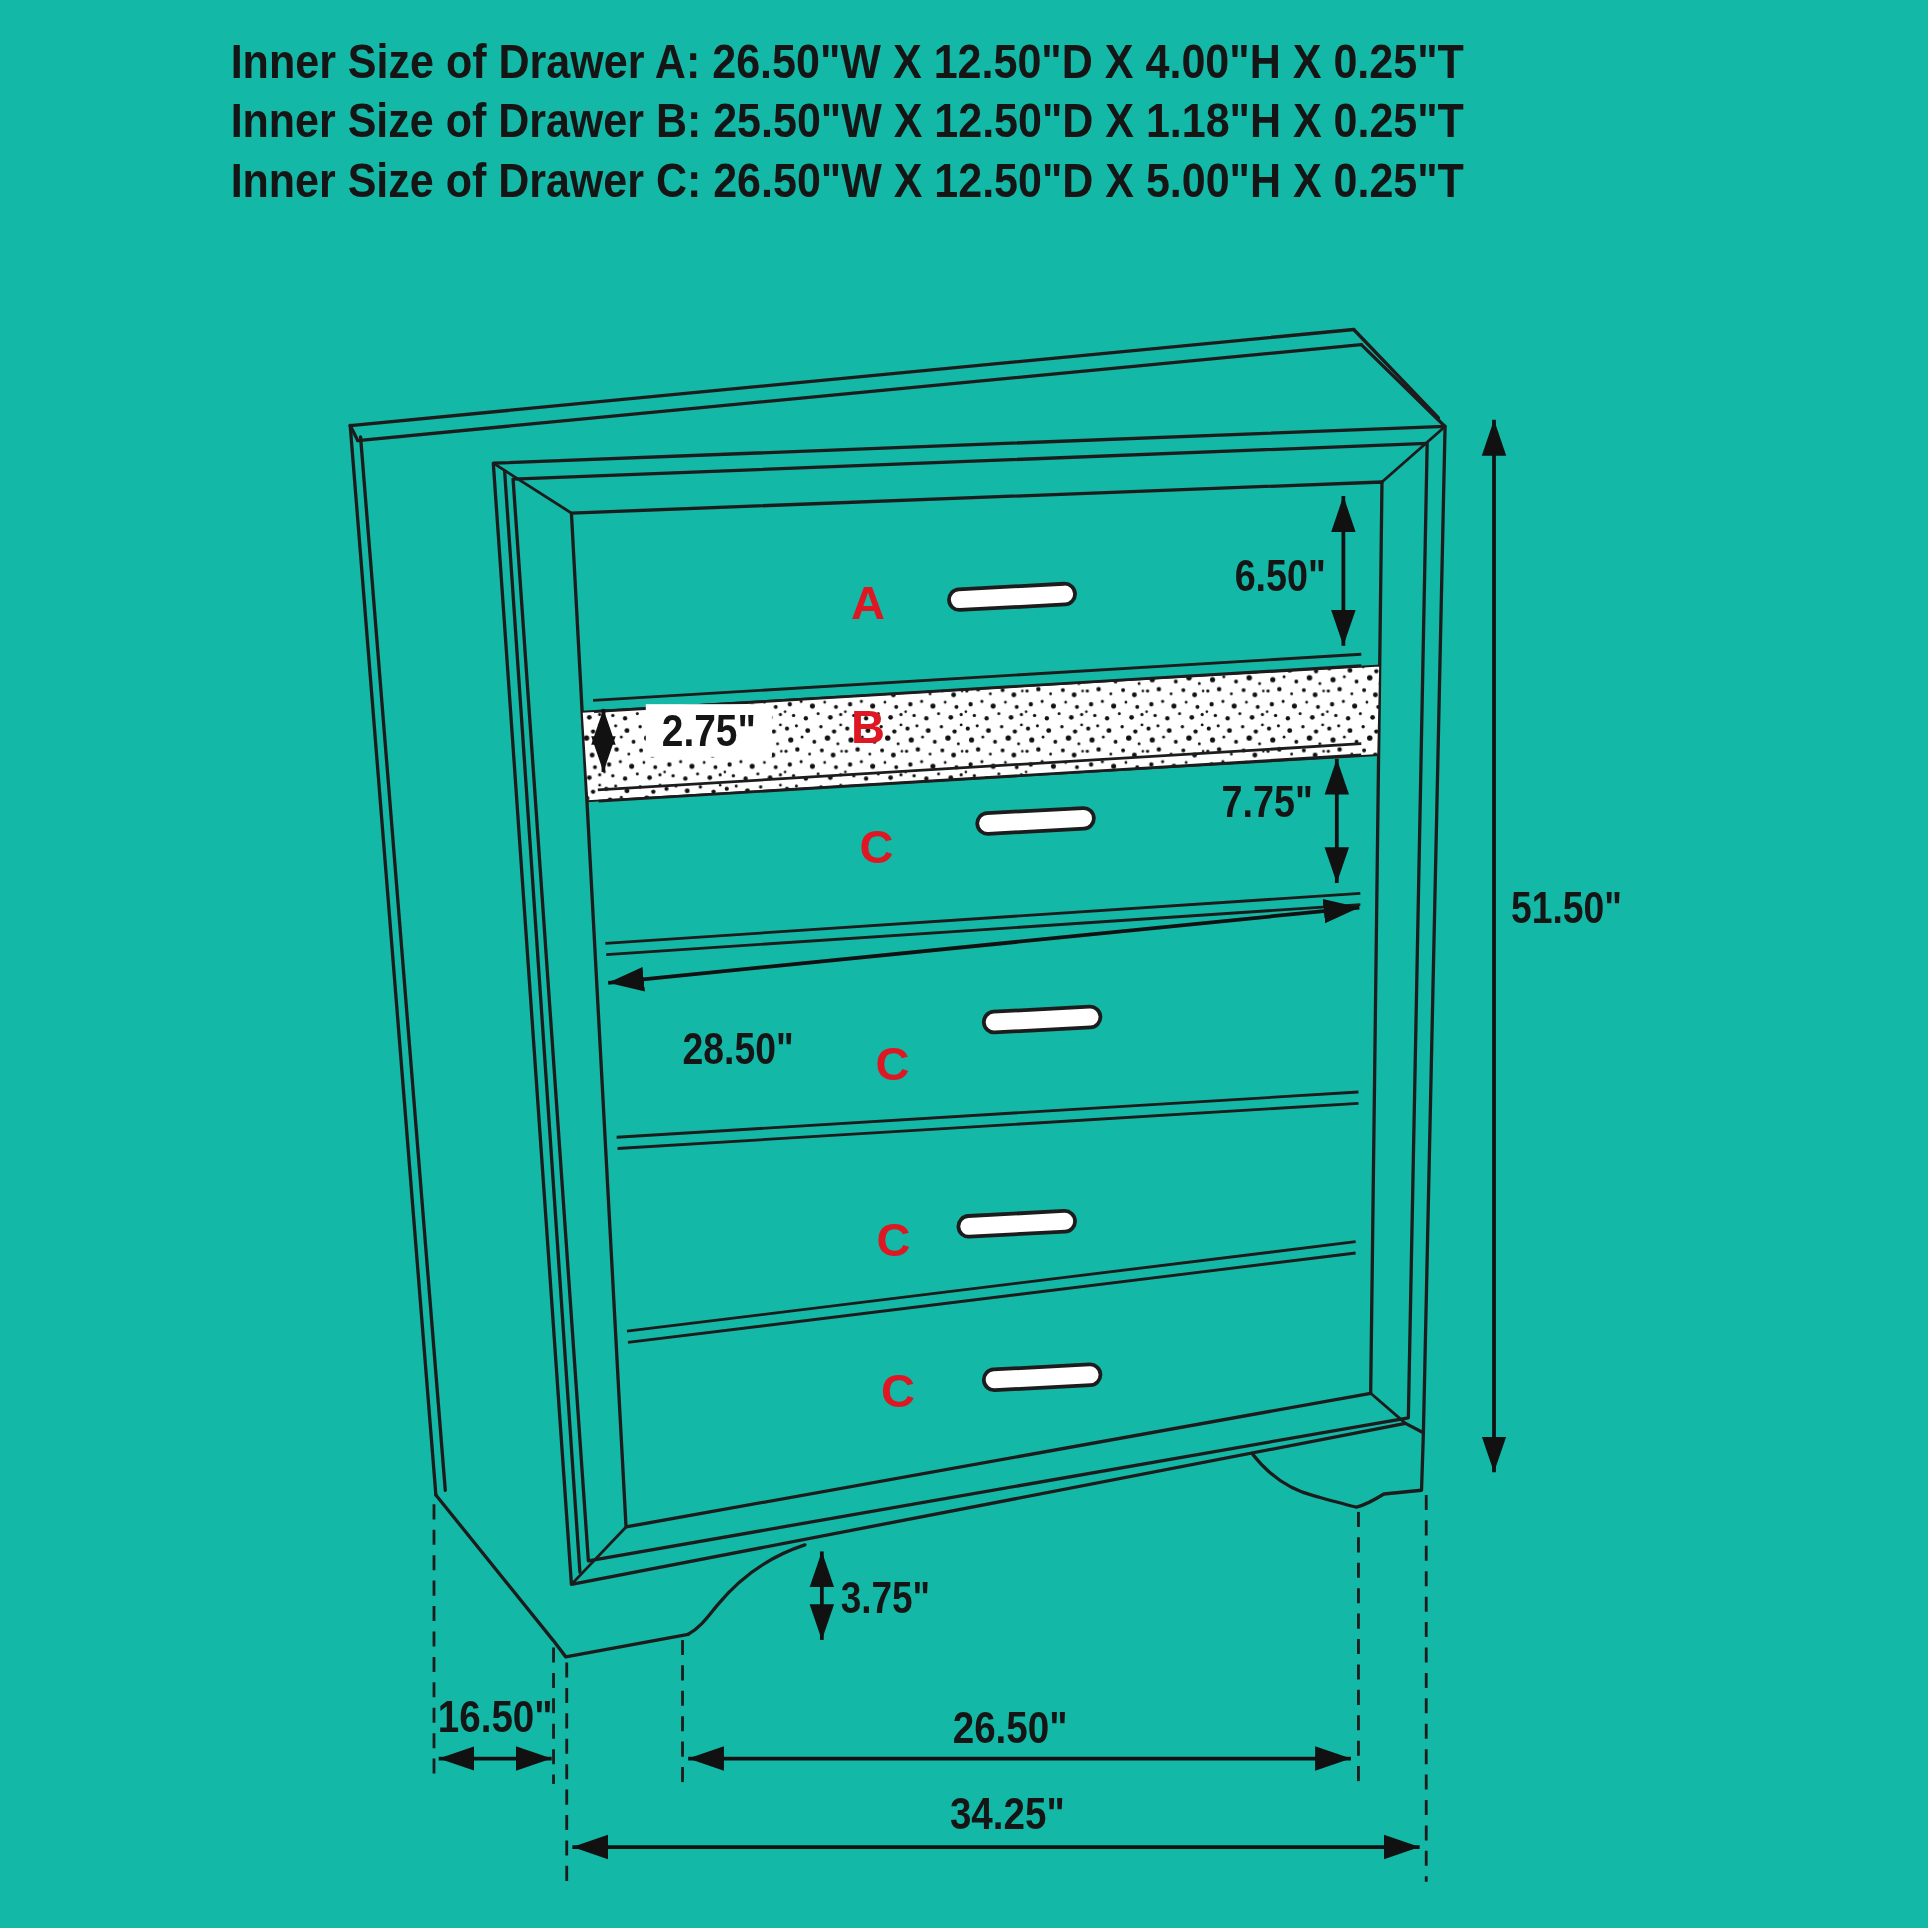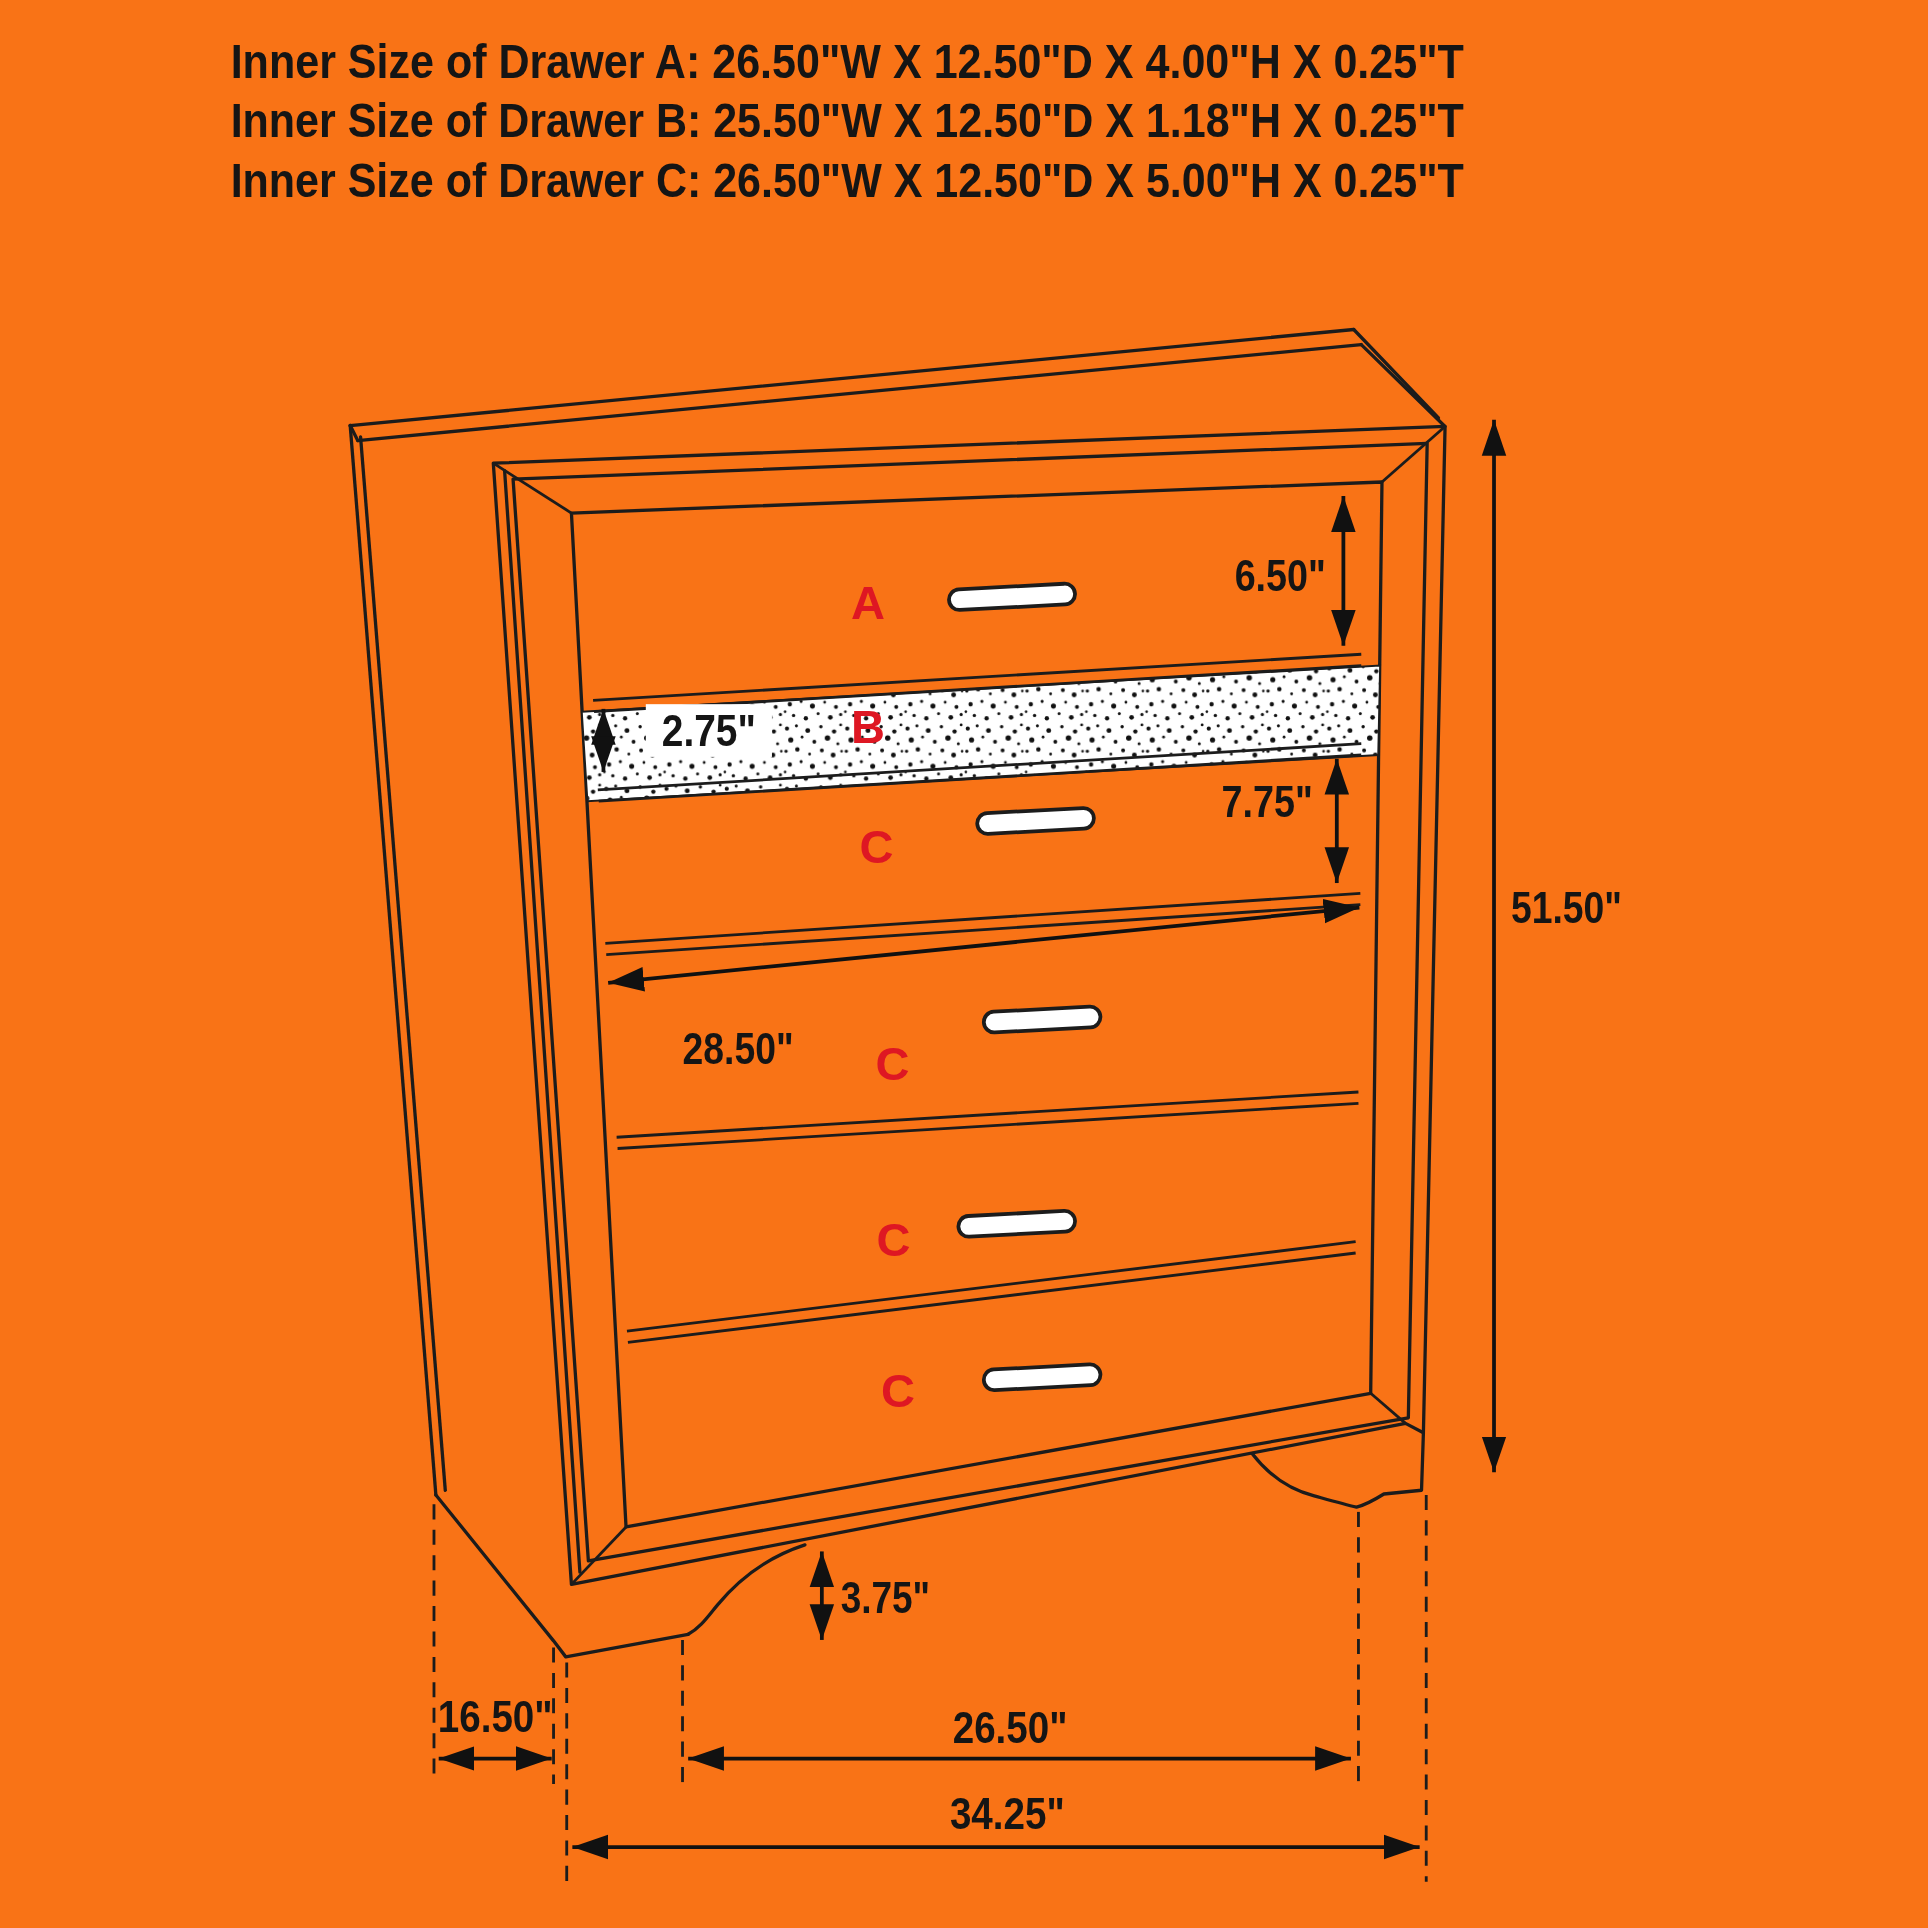--- a/index.html
+++ b/index.html
@@ -1,16 +1,16 @@
 <!DOCTYPE html>
 <html style="font-size:15px"><head>
 <meta charset="utf-8">
 <style>
   html,body{margin:0;padding:0;background:#fff;}
-  #stage{position:relative;width:1928px;height:1928px;background:#f97316;overflow:hidden;
+  #stage{position:relative;width:1928px;height:1928px;background:#14b8a6;overflow:hidden;
          font-family:"Liberation Sans", sans-serif;}
   svg{position:absolute;left:0;top:0;}
   text{font-family:"Liberation Sans", sans-serif;font-weight:bold;fill:#151515;}
   .dim-label{font-size:48px;}
   .hdr{font-size:52px;}
   .red-letter{font-size:50px;fill:#de1723;text-anchor:middle;}
   .ln{stroke:#1c1c1c;stroke-width:3.5;fill:none;stroke-linejoin:round;stroke-linecap:round;}
   .thin{stroke:#1c1c1c;stroke-width:3;fill:none;}
   .dash{stroke:#1c1c1c;stroke-width:3;fill:none;stroke-dasharray:16 11;}
   .dim{stroke:#111;stroke-width:4;fill:none;}

